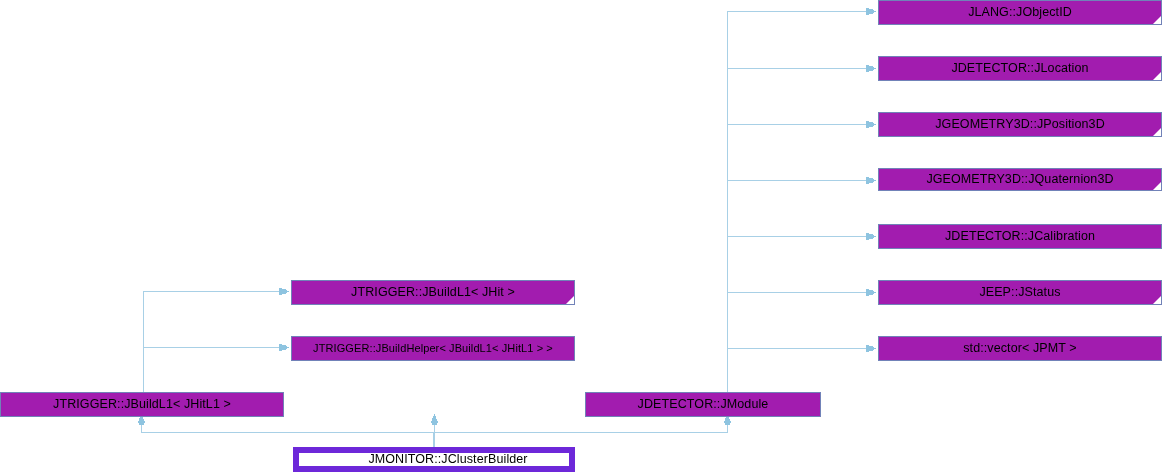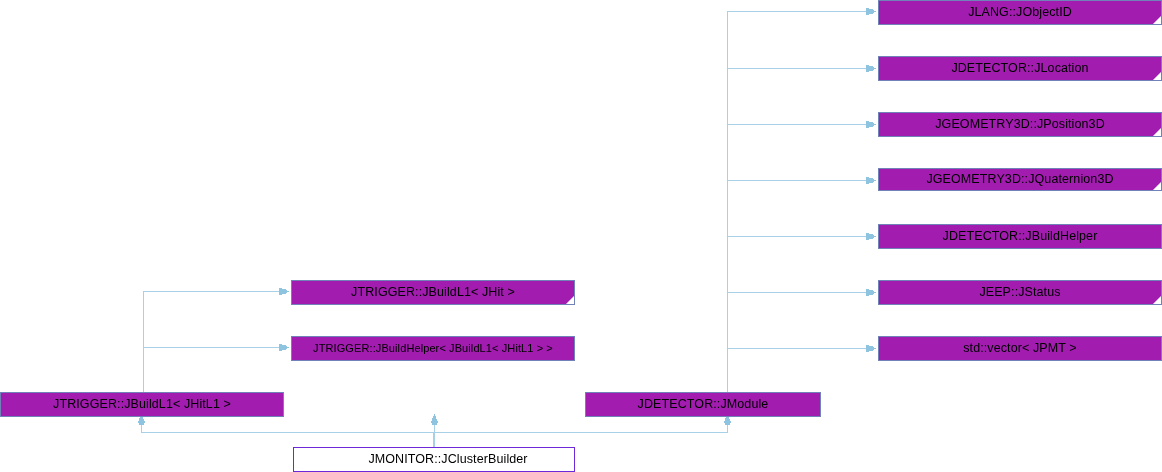--- a/index.html
+++ b/index.html
@@ -38,21 +38,21 @@
     color: #000000;
     white-space: nowrap;
     overflow: hidden;
   }
   .node.cls {
     background: #a21caf;
     border: 1px solid #7182b8;
   }
   .node.current {
     background: #ffffff;
-    border: 1px solid #6d28d9;
+    border: 6px solid #6d28d9;
     padding-left: 28px;
   }
   
   .node.tmpl::after {
     content: "";
     position: absolute;
     right: -1px;
     bottom: -1px;
     width: 9px;
     height: 9px;
@@ -127,21 +127,21 @@
   <div class="node cls tmpl" style="left:878px; top:56px; width:284px; height:25px;">
     <span class="label">JDETECTOR::JLocation</span>
   </div>
   <div class="node cls tmpl" style="left:878px; top:112px; width:284px; height:25px;">
     <span class="label">JGEOMETRY3D::JPosition3D</span>
   </div>
   <div class="node cls tmpl" style="left:878px; top:168px; width:284px; height:23px;">
     <span class="label">JGEOMETRY3D::JQuaternion3D</span>
   </div>
   <div class="node cls" style="left:878px; top:224px; width:284px; height:25px;">
-    <span class="label">JDETECTOR::JBuildHelper</span>
+    <span class="label">JDETECTOR::JCalibration</span>
   </div>
   <div class="node cls tmpl" style="left:878px; top:280px; width:284px; height:25px;">
     <span class="label">JEEP::JStatus</span>
   </div>
   <div class="node cls" style="left:878px; top:336px; width:284px; height:25px;justify-content:center;">
     <span class="label">std::vector&lt; JPMT &gt;</span>
   </div>
 
   <div class="node cls tmpl" style="left:291px; top:280px; width:284px; height:25px;">
     <span class="label">JTRIGGER::JBuildL1&lt; JHit &gt;</span>

